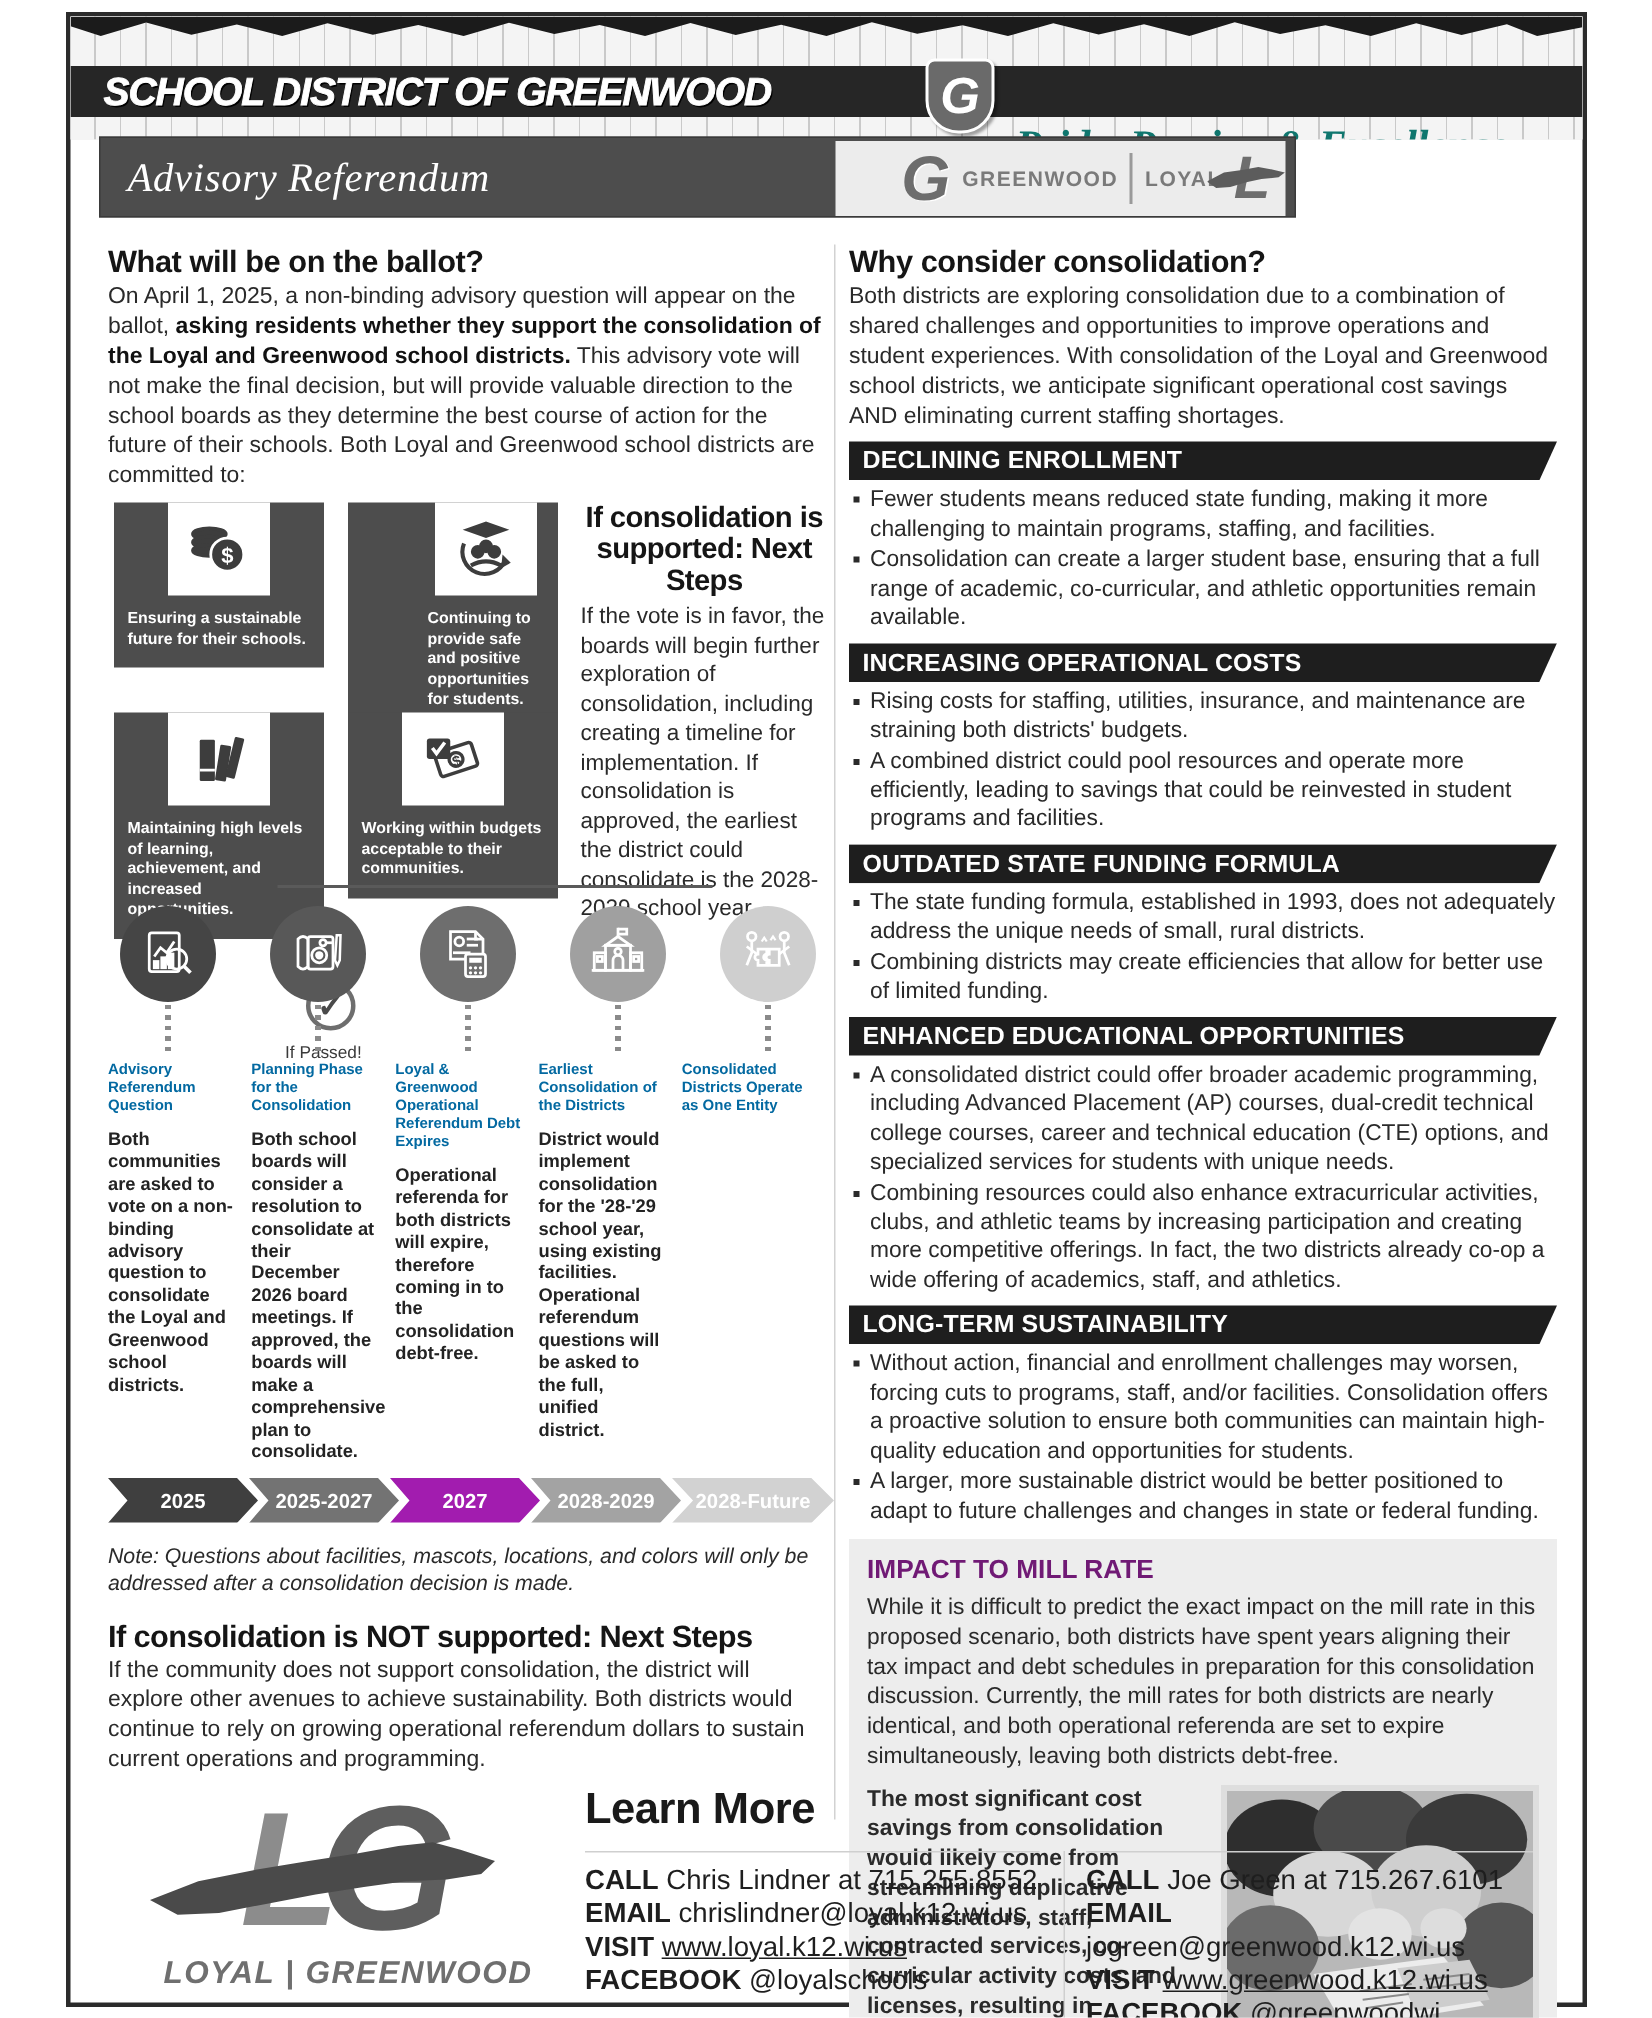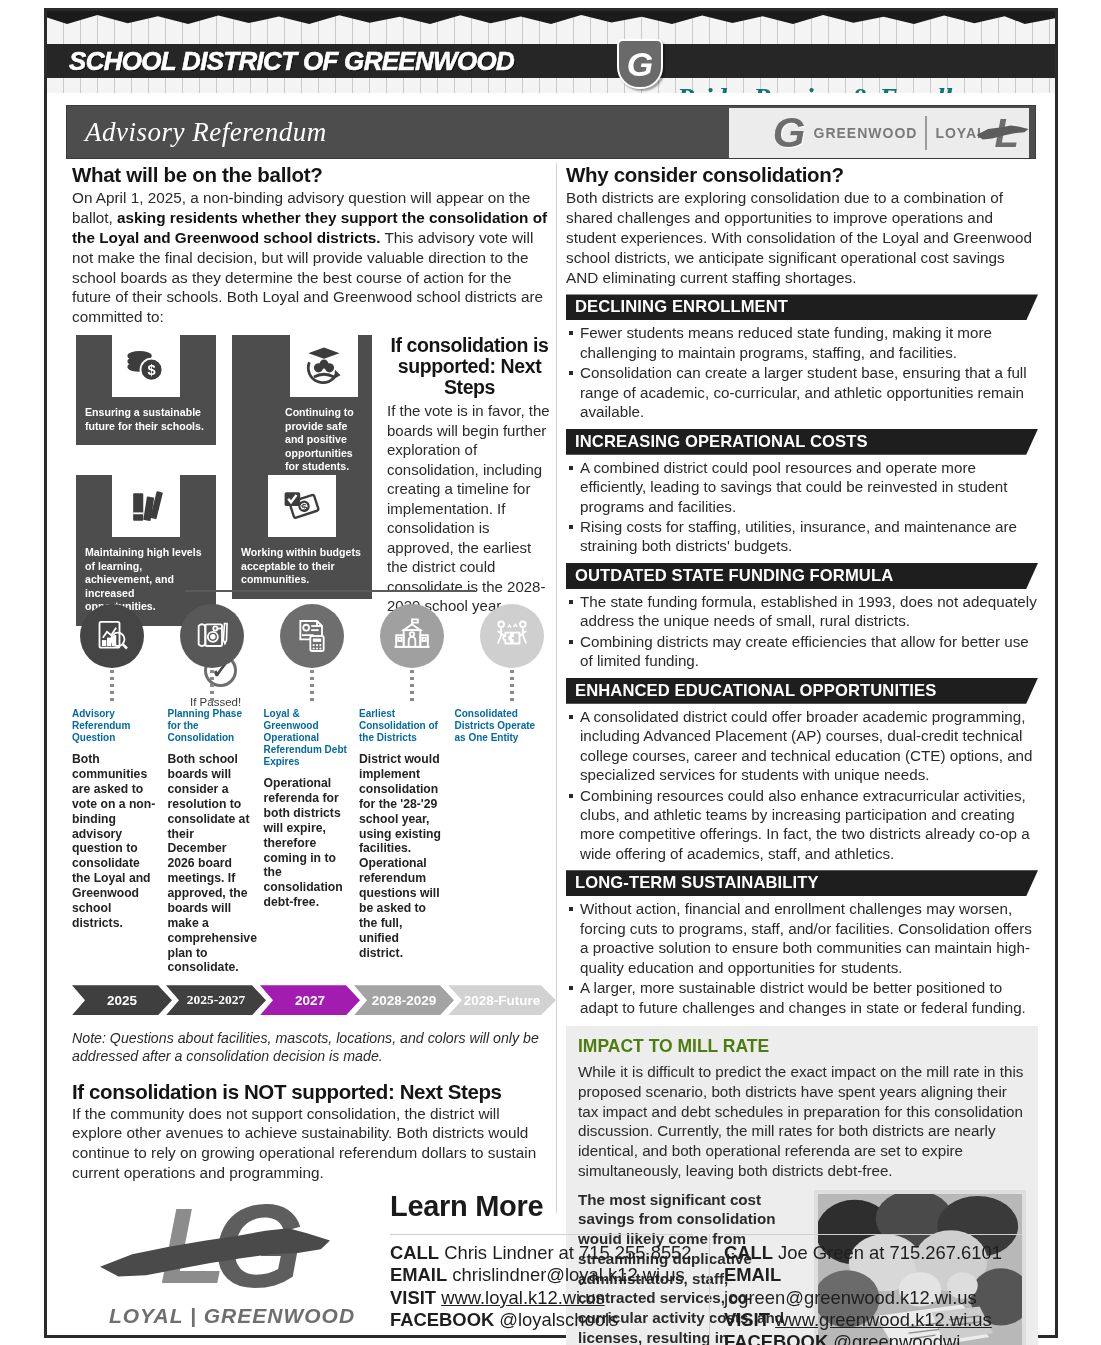--- a/index.html
+++ b/index.html
@@ -61,21 +61,21 @@
   }
   .mast-tag {
     position:absolute; left:630px; top:34px; height:24px;
     display:flex; align-items:center;
     font-family:"Liberation Serif", serif;
     font-style:italic; font-weight:bold; font-size:28px; color:#0f766e;margin-top:41px;
   }
 
   
   .infobar {
-    position:absolute; left:66px; top:105px; width:970px; height:54px;
+    position:absolute; left:66px; top:91px; width:798px; height:54px;
     background:#4d4d4d; border:1px solid #3a3a3a;
     display:flex; align-items:center;
   }
   .info-script {
     font-family:"Liberation Serif", serif; font-style:italic;
     font-size:27px; color:#ffffff; margin-left:18px; letter-spacing:.5px;
   }
   .info-bold {
     font-family:"Liberation Sans", sans-serif; font-weight:bold;
     font-size:31px; color:#ffffff; margin-left:10px; letter-spacing:.5px;
@@ -186,21 +186,21 @@
   ul.rlist li {
     position:relative; padding-left:14px; font-size:15.2px;
     line-height:1.28; color:#2a2a2a; margin-bottom:1px;
   }
   ul.rlist li::before {
     content:""; position:absolute; left:3px; top:8px;
     width:4px; height:4px; background:#2a2a2a;
   }
 
   .millbox { background:#ededed; padding:10px 12px 12px 12px; margin-top:9px; position:relative; }
-  .millbox h3 { font-size:17.5px; font-weight:bold; color:#4d7c0f; margin-bottom:5px; }
+  .millbox h3 { font-size:17.5px; font-weight:bold; color:#701a75; margin-bottom:5px; }
   .millbox p { font-size:15.2px; line-height:1.30; color:#2a2a2a; }
   .mill-flow { margin-top:9px; }
   .mill-photo {
     float:right; width:212px; height:170px; margin:0 0 4px 12px;
     background:#cfcfcf; border:4px solid #dedede; overflow:hidden; position:relative;
   }
   .mill-bold { font-size:14.9px; font-weight:bold; line-height:1.28; color:#141414; }
 
   
   .footer { position:absolute; left:72px; top:1188px; width:966px; height:145px; }
@@ -450,21 +450,21 @@
           <p>District would implement consolidation for the '28-'29 school year, using existing facilities. Operational referendum questions will be asked to the full, unified district.</p>
         </div>
         <div class="tl-col">
           <h4>Consolidated Districts Operate as One Entity</h4>
           <p></p>
         </div>
       </div>
 
       <div class="chevrons">
         <div class="chev" style="width:100px; background:#3f3f3f;">2025</div>
-        <div class="chev" style="width:100px; background:#404040;font-family:Liberation Serif, serif;">2025-2027</div>
+        <div class="chev" style="width:100px; background:#737373;">2025-2027</div>
         <div class="chev" style="width:100px; background:#a21caf;">2027</div>
         <div class="chev" style="width:100px; background:#a3a3a3;">2028-2029</div>
         <div class="chev" style="width:108px; background:#d2d2d2;">2028-Future</div>
       </div>
 
       <p class="note">Note: Questions about facilities, mascots, locations, and colors will only be addressed after a consolidation decision is made.</p>
 
       <div class="notsup">
         <h2>If consolidation is NOT supported: Next Steps</h2>
         <p class="body">If the community does not support consolidation, the district will explore other avenues to achieve sustainability. Both districts would continue to rely on growing operational referendum dollars to sustain current operations and programming.</p>
@@ -477,22 +477,22 @@
     <p class="body">Both districts are exploring consolidation due to a combination of shared challenges and opportunities to improve operations and student experiences. With consolidation of the Loyal and Greenwood school districts, we anticipate significant operational cost savings AND eliminating current staffing shortages.</p>
 
     <div class="rhead">DECLINING ENROLLMENT</div>
     <ul class="rlist">
       <li>Fewer students means reduced state funding, making it more challenging to maintain programs, staffing, and facilities.</li>
       <li>Consolidation can create a larger student base, ensuring that a full range of academic, co-curricular, and athletic opportunities remain available.</li>
     </ul>
 
     <div class="rhead">INCREASING OPERATIONAL COSTS</div>
     <ul class="rlist">
+      <li>Rising costs for staffing, utilities, insurance, and maintenance are straining both districts' budgets.</li>
       <li>A combined district could pool resources and operate more efficiently, leading to savings that could be reinvested in student programs and facilities.</li>
-      <li>Rising costs for staffing, utilities, insurance, and maintenance are straining both districts' budgets.</li>
     </ul>
 
     <div class="rhead">OUTDATED STATE FUNDING FORMULA</div>
     <ul class="rlist">
       <li>The state funding formula, established in 1993, does not adequately address the unique needs of small, rural districts.</li>
       <li>Combining districts may create efficiencies that allow for better use of limited funding.</li>
     </ul>
 
     <div class="rhead">ENHANCED EDUCATIONAL OPPORTUNITIES</div>
     <ul class="rlist">

